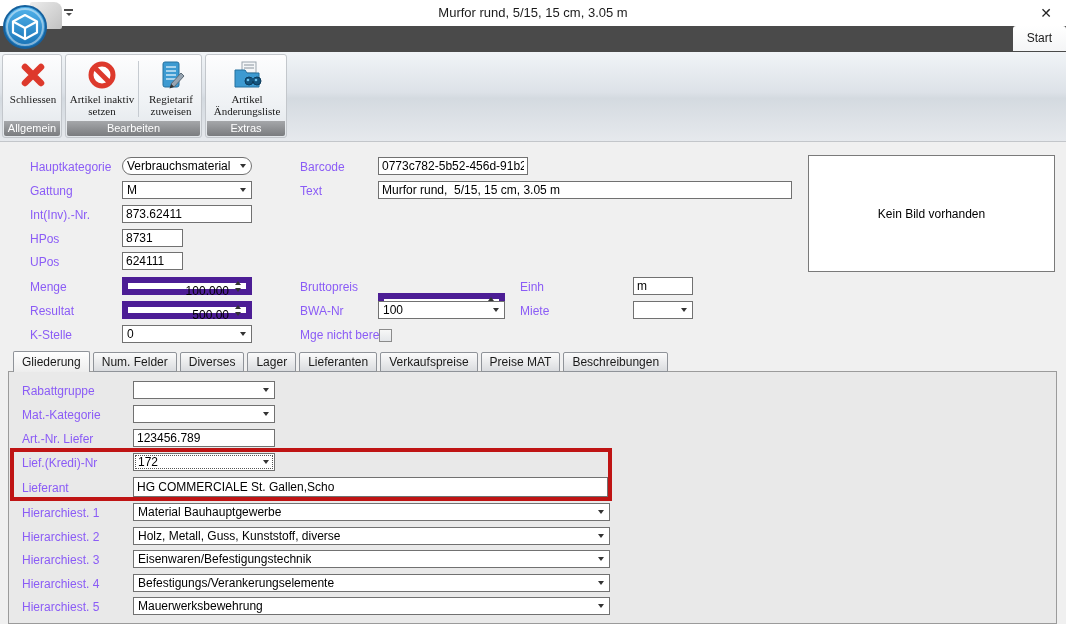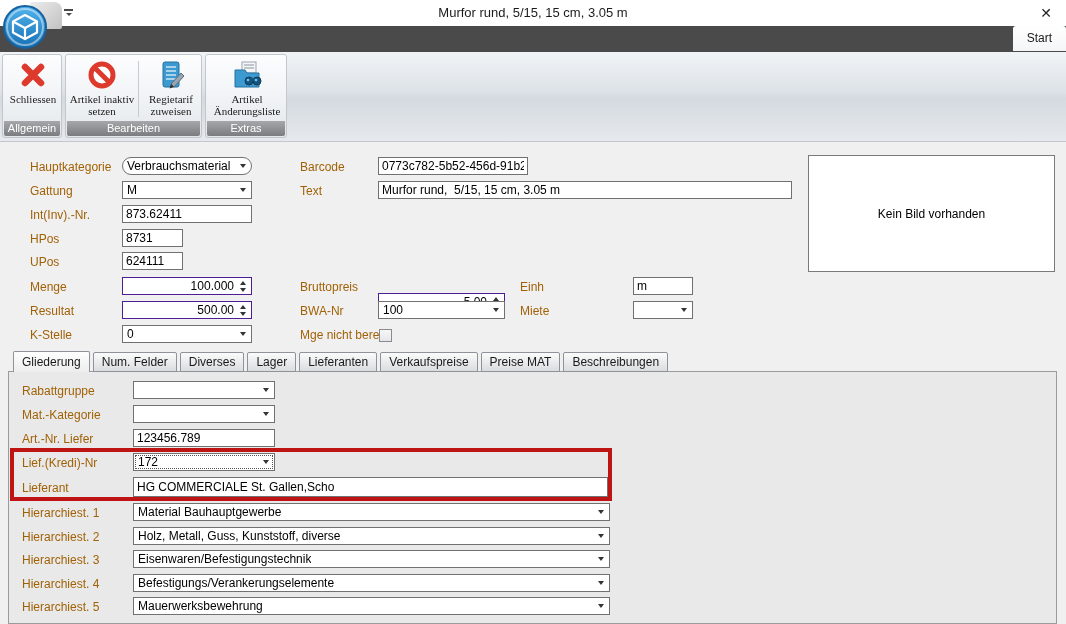--- a/index.html
+++ b/index.html
@@ -35,33 +35,33 @@
   .rgroup .gcap{position:absolute;left:1px;right:1px;bottom:1px;height:15px;line-height:15px;
           text-align:center;color:#fff;font-size:11px;
           background:linear-gradient(#a5a7aa,#7a7c7f);border-radius:0 0 2px 2px;}
   .rbtn{position:absolute;top:2px;bottom:18px;display:flex;flex-direction:column;align-items:center;
         cursor:pointer;}
   .rbtn .ricon{margin-top:2px;width:32px;height:32px;}
   .rbtn .rlabel{margin-top:2px;font-size:11px;line-height:12px;text-align:center;color:#1a1a1a;font-family:Liberation Serif, serif;}
   .vsep{position:absolute;width:1px;background:#c6cbd1;top:6px;bottom:20px;}
 
   
-  .lbl{position:absolute;font-size:12px;color:#a16207;white-space:nowrap;}
+  .lbl{position:absolute;font-size:12px;color:#8b5cf6;white-space:nowrap;}
   .inp{position:absolute;height:18px;box-sizing:border-box;background:#fff;border:1px solid #717171;
        font-family:inherit;font-size:12px;padding:0 3px;color:#000;}
   input.inp{outline:none;}
   .combo{position:absolute;height:18px;box-sizing:border-box;background:#fff;border:1px solid #717171;
          font-size:12px;display:flex;align-items:center;padding:0 16px 0 4px;cursor:default;}
   .combo .cval{white-space:nowrap;overflow:hidden;}
   .arr{position:absolute;right:1px;top:1px;bottom:1px;width:14px;display:flex;align-items:center;
        justify-content:center;cursor:pointer;}
   .arr::after{content:"";border-left:3.5px solid transparent;border-right:3.5px solid transparent;
        border-top:4px solid #333;}
   .combo.focused{outline:1px dotted #555;outline-offset:-3px;}
-  .spinwrap{position:absolute;height:18px;box-sizing:border-box;background:#fff;border:1px solid #4c1d95;}
+  .spinwrap{position:absolute;height:18px;box-sizing:border-box;background:#fff;border:6px solid #4c1d95;}
   .spinwrap .sval{position:absolute;left:3px;right:17px;top:1px;bottom:1px;text-align:right;
        font-size:12px;line-height:15px;}
   .spinner{position:absolute;right:2px;top:0;bottom:0;width:12px;display:flex;flex-direction:column;
        align-items:center;justify-content:center;gap:3px;}
   .spinner .up{width:0;border-left:3px solid transparent;border-right:3px solid transparent;
        border-bottom:4px solid #333;cursor:pointer;}
   .spinner .dn{width:0;border-left:3px solid transparent;border-right:3px solid transparent;
        border-top:4px solid #333;cursor:pointer;}
   .chk{position:absolute;width:13px;height:13px;box-sizing:border-box;border:1px solid #8b8b8b;
        background:linear-gradient(#f7f7f7,#e4e7ea);cursor:pointer;}

